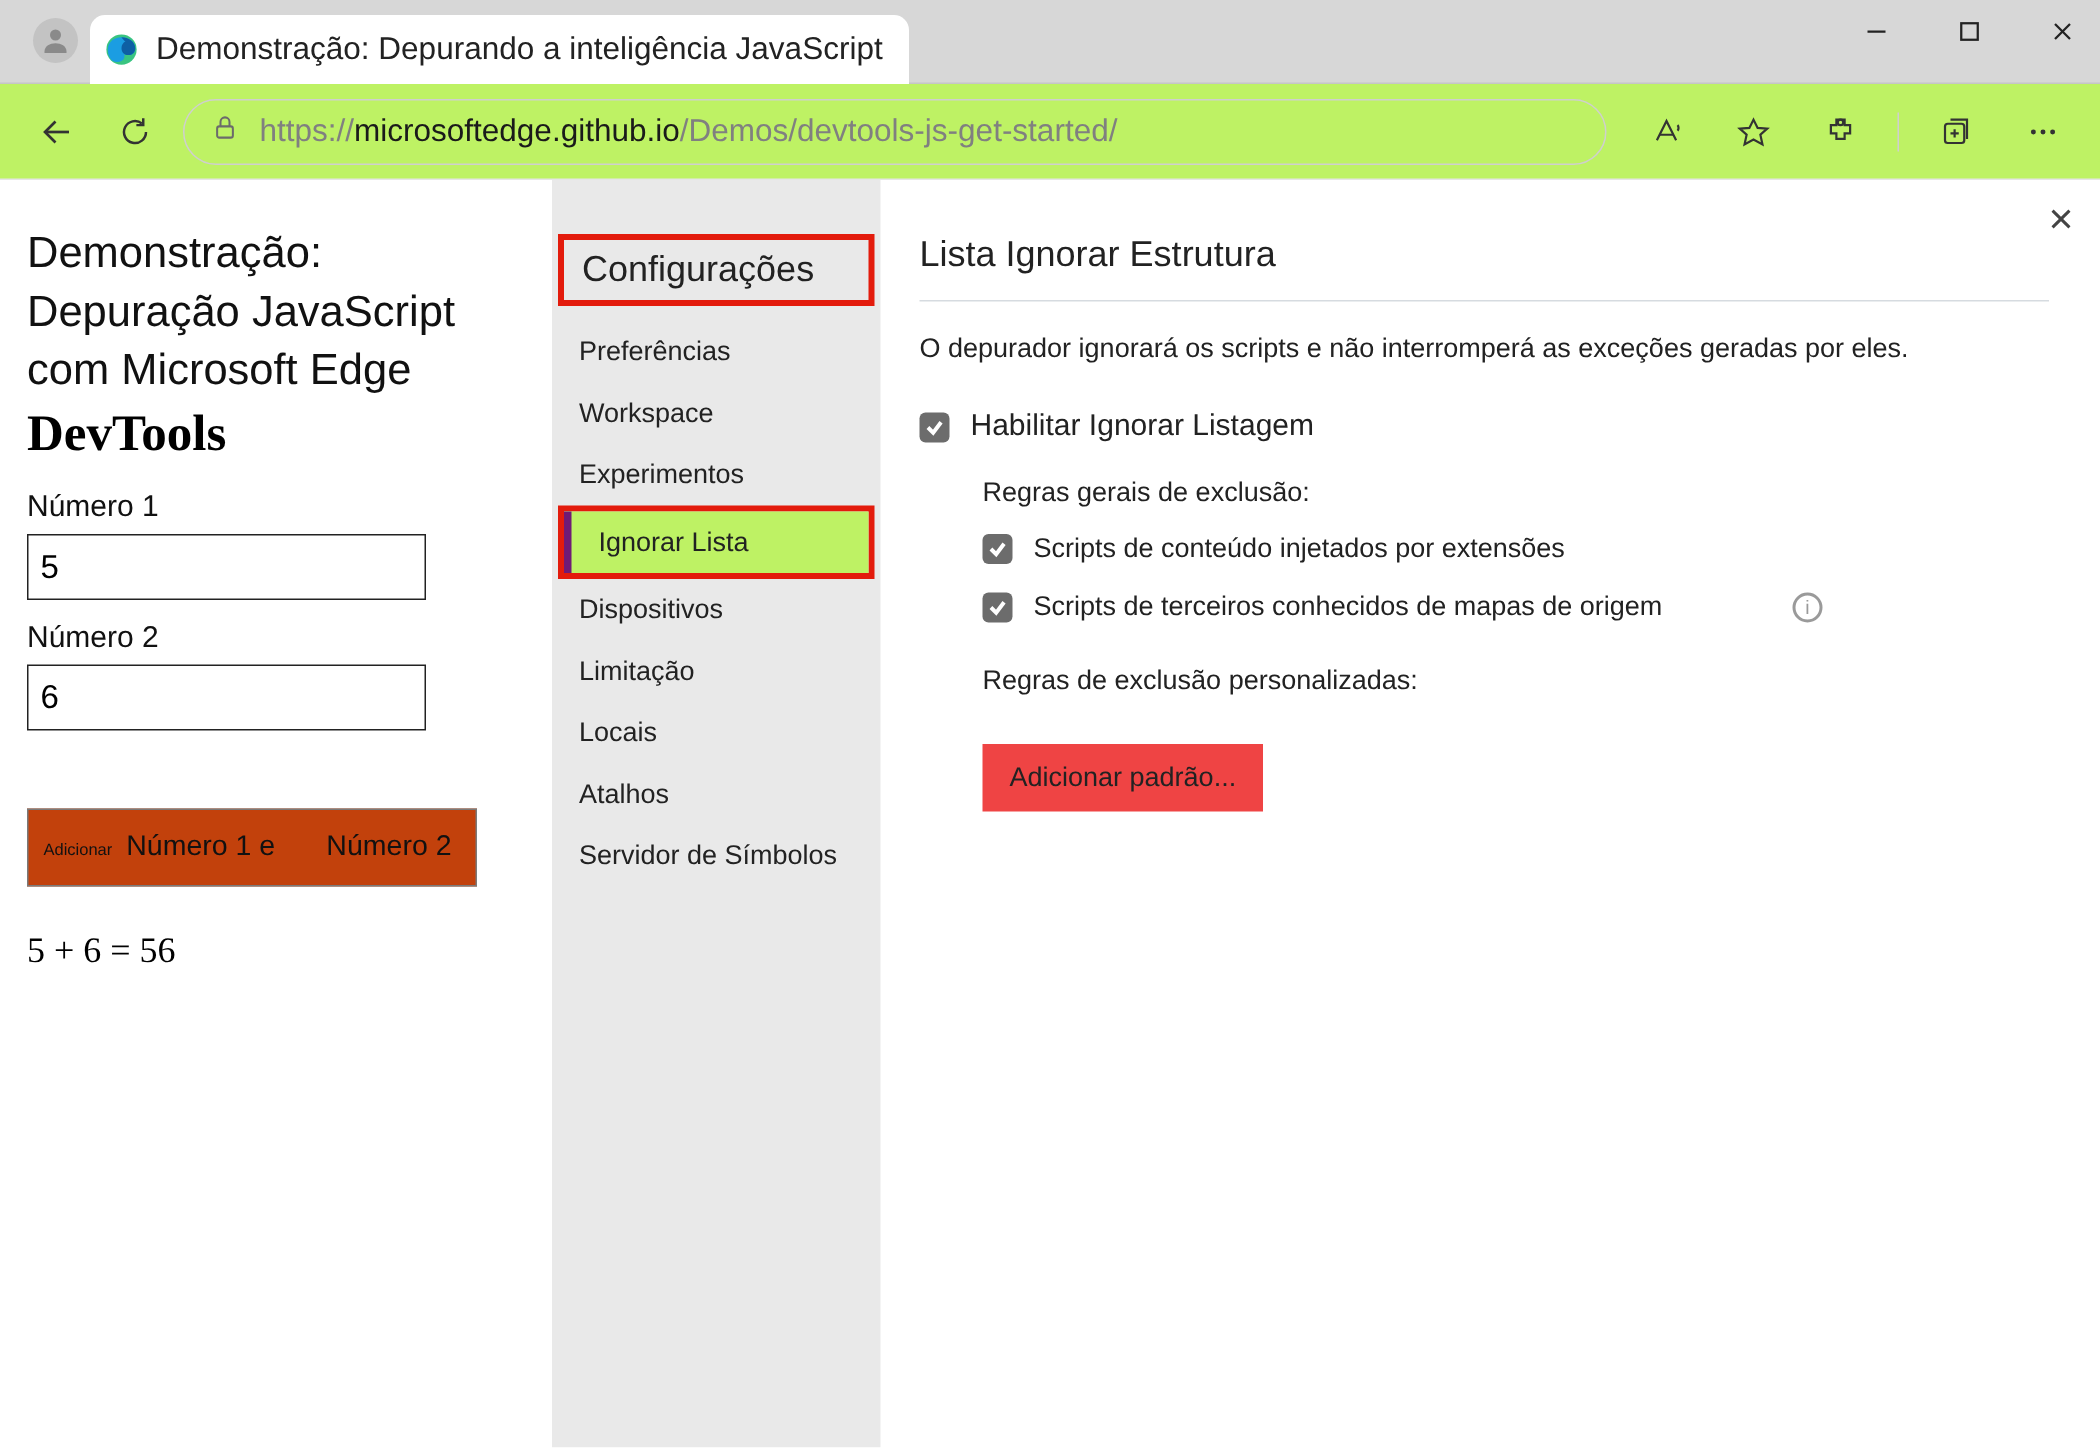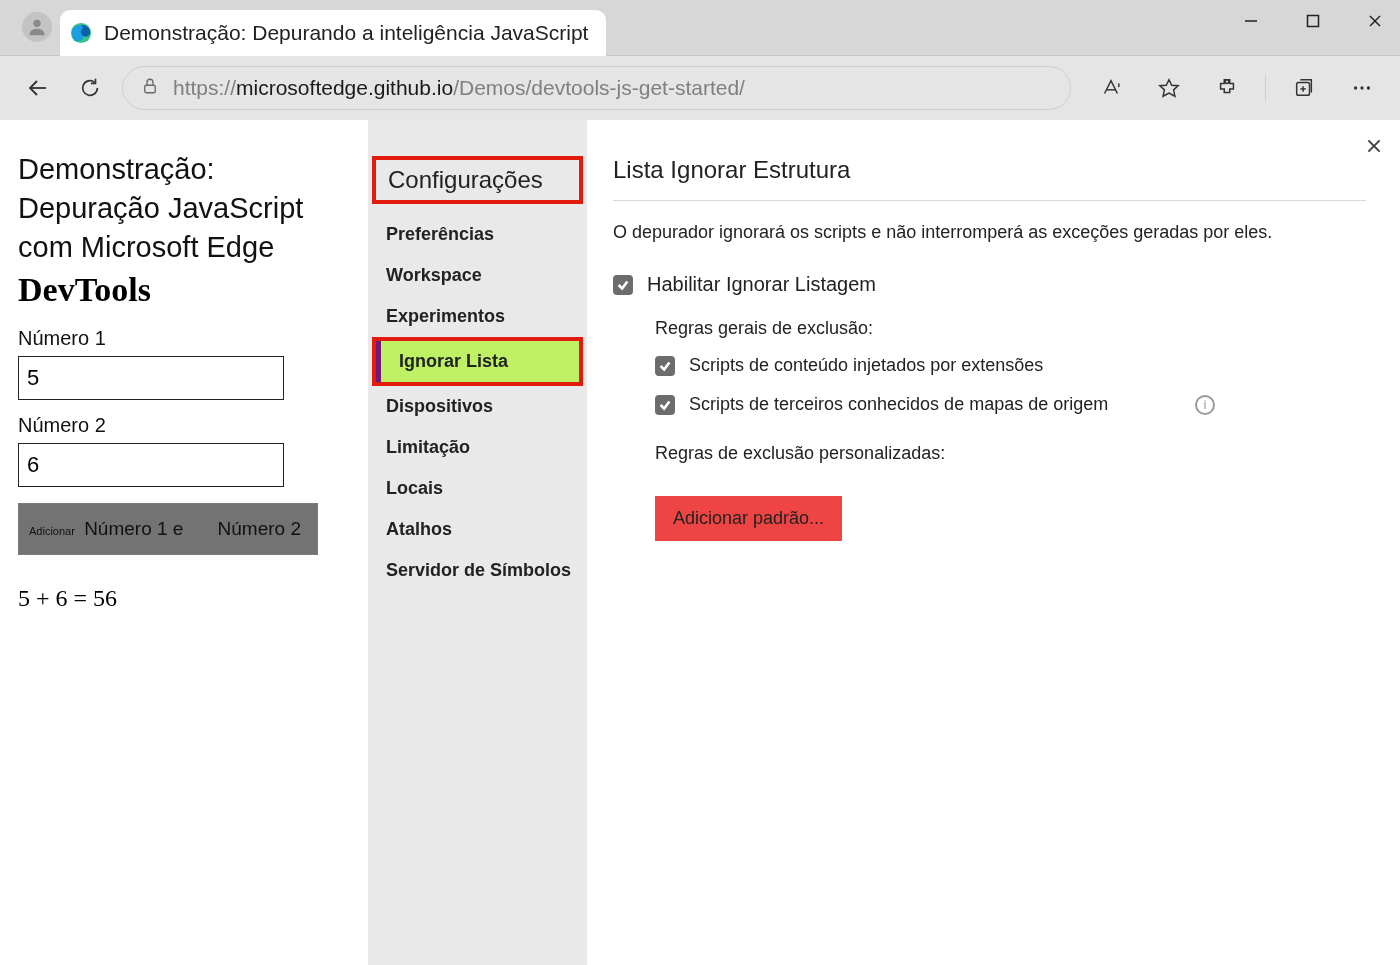--- a/index.html
+++ b/index.html
@@ -59,21 +59,21 @@
   }
 
   
   .addr-row {
     height: 64px;
     display: flex;
     align-items: center;
     padding: 0 18px;
     gap: 12px;
     border-bottom: 1px solid #e5e5e5;
-    background: #e5e5e5;
+    background: #bef264;
   }
   .icon-btn {
     width: 40px; height: 40px;
     display: flex; align-items: center; justify-content: center;
     border-radius: 6px;
     color: #3a3a3a;
   }
   .addr-bar {
     flex: 1;
     height: 44px;
@@ -121,25 +121,25 @@
   .field-label { font-size: 20px; margin: 14px 0 6px 0; color: #111; }
   .text-input {
     width: 266px;
     height: 44px;
     border: 1px solid #222;
     font-size: 22px;
     padding: 4px 8px;
     background: #fff;
   }
   .add-btn {
-    margin-top: 16px;
+    margin-top: 52px;
     width: 300px;
     height: 52px;
     border: 1px solid #7a7a7a;
-    background: #737373;
+    background: #c2410c;
     display: flex;
     align-items: center;
     justify-content: space-between;
     padding: 0 16px 0 10px;
     font-size: 19px;
     color: #111;
   }
   .add-btn .small { font-size: 11px; margin-right: 4px; }
   .result {
     font-family: "Times New Roman", serif;
@@ -167,21 +167,21 @@
     font-size: 18px;
     color: #222;
     padding: 10px 10px 10px 14px;
     cursor: pointer;
   }
   .settings-item.active {
     border-left: 5px solid #701a75;
     background: #bef264;
     padding-left: 18px;
   }
-  .si-wrap { margin: 0 4px; font-weight: bold; }
+  .si-wrap { margin: 0 4px; }
 
   
   .settings-view {
     flex: 1;
     padding: 36px 34px 0 26px;
     position: relative;
   }
   .view-title {
     font-size: 24px;
     color: #222;

